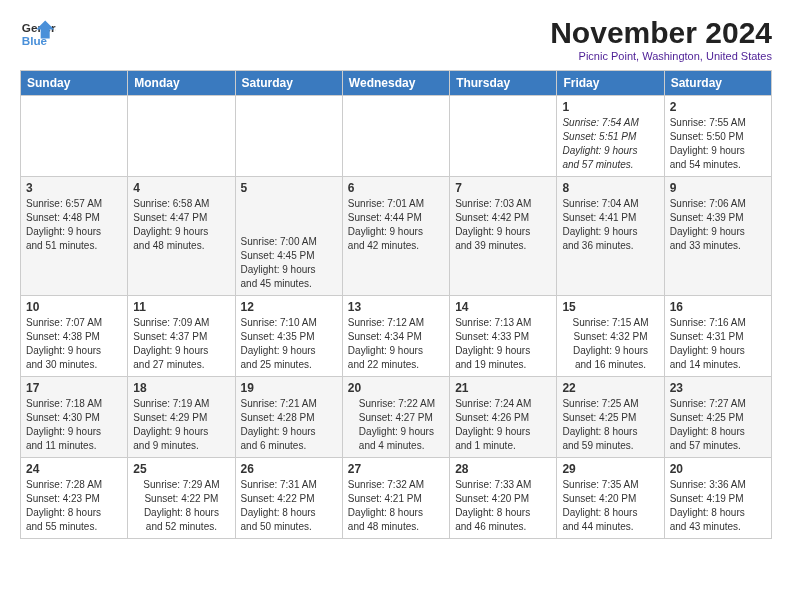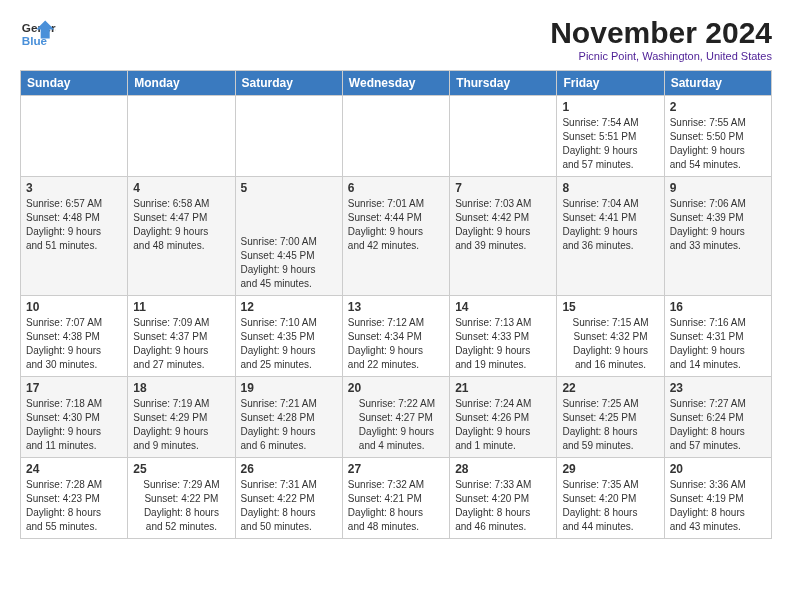--- a/index.html
+++ b/index.html
@@ -115,21 +115,21 @@
     </thead>
     <tbody id="calendar-body">
     <tr>
           <td class="empty"></td>
           <td class="empty"></td>
           <td class="empty"></td>
           <td class="empty"></td>
           <td class="empty"></td>
           <td>
             <span class="day-num">1</span>
-            <div class="day-detail" style="white-space: pre-line;">Sunrise: 7:54 AM
+            <div class="day-detail" style="white-space: pre-line; font-style: italic;">Sunrise: 7:54 AM
 Sunset: 5:51 PM
 Daylight: 9 hours
 and 57 minutes.</div>
           </td>
           <td>
             <span class="day-num">2</span>
             <div class="day-detail" style="white-space: pre-line;">Sunrise: 7:55 AM
 Sunset: 5:50 PM
 Daylight: 9 hours
 and 54 minutes.</div>
@@ -276,21 +276,21 @@
           <td>
             <span class="day-num">22</span>
             <div class="day-detail" style="white-space: pre-line;">Sunrise: 7:25 AM
 Sunset: 4:25 PM
 Daylight: 8 hours
 and 59 minutes.</div>
           </td>
           <td>
             <span class="day-num">23</span>
             <div class="day-detail" style="white-space: pre-line;">Sunrise: 7:27 AM
-Sunset: 6:24 PM
+Sunset: 4:25 PM
 Daylight: 8 hours
 and 57 minutes.</div>
           </td>
         </tr>
         <tr>
           <td>
             <span class="day-num">24</span>
             <div class="day-detail" style="white-space: pre-line;">Sunrise: 7:28 AM
 Sunset: 4:23 PM
 Daylight: 8 hours

